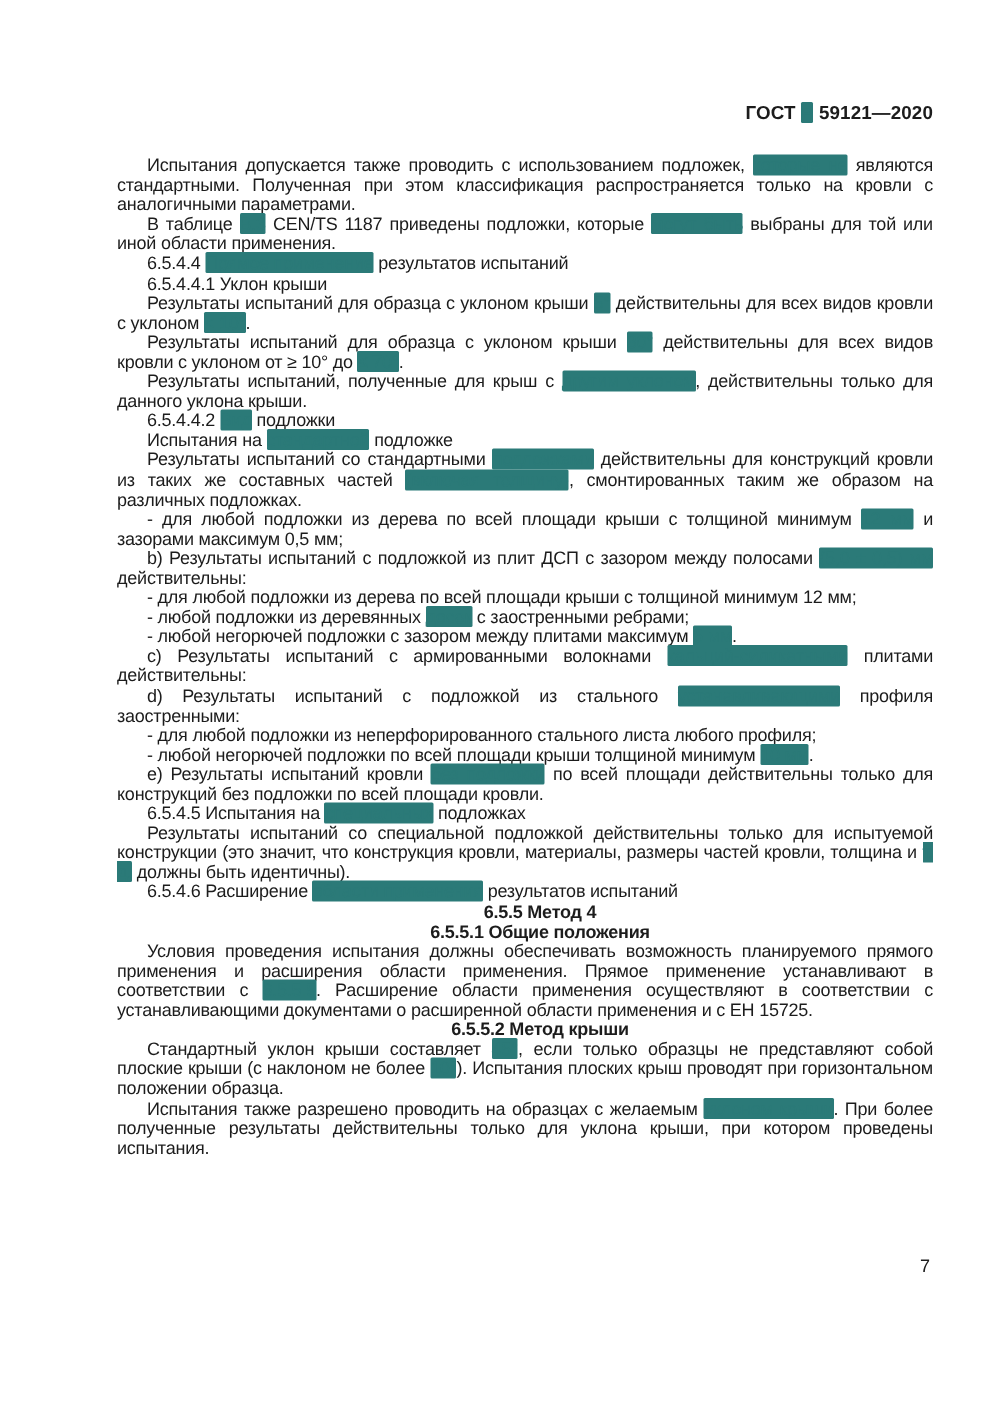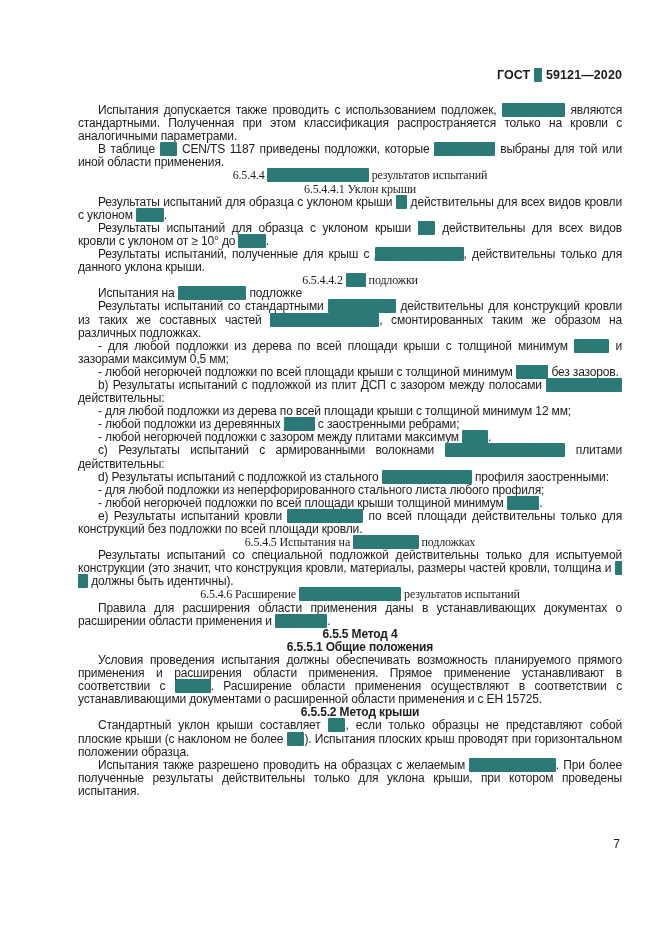--- a/index.html
+++ b/index.html
@@ -30,21 +30,21 @@
     font-size: 12px;
     line-height: 13.1px;
     letter-spacing: -0.15px;
     text-align: justify;
   }
   .content p {
     margin: 0;
     text-indent: 20px;
   }
   .content p.hb { font-weight: 700; text-align: center; }
-  .content p.h { text-align: center; font-family: Liberation Serif, serif; }
+  .content p.h { text-align: left; }
   .hl {
     background: var(--hl-color);
     color: var(--hl-color);
     border-radius: 1px;
   }
   .page-num {
     position: absolute;
     top: 837px;
     right: 41px;
     font-size: 12px;
@@ -60,34 +60,32 @@
       <p class="p"><span>В таблице </span><span class="hl">В.3</span><span> CEN/TS 1187 приведены подложки, которые </span><span class="hl">могут быть</span><span> выбраны для той или иной области применения.</span></p>
       <p class="h"><span>6.5.4.4 </span><span class="hl">Прямое применение</span><span> результатов испытаний</span></p>
       <p class="h"><span>6.5.4.4.1 Уклон крыши</span></p>
       <p class="p"><span>Результаты испытаний для образца с уклоном крыши </span><span class="hl">5°</span><span> действительны для всех видов кровли с уклоном </span><span class="hl">&lt; 10°</span><span>.</span></p>
       <p class="p"><span>Результаты испытаний для образца с уклоном крыши </span><span class="hl">30°</span><span> действительны для всех видов кровли с уклоном от ≥ 10° до </span><span class="hl">≤ 70°</span><span>.</span></p>
       <p class="p"><span>Результаты испытаний, полученные для крыш с </span><span class="hl">другим уклоном</span><span>, действительны только для данного уклона крыши.</span></p>
       <p class="h"><span>6.5.4.4.2 </span><span class="hl">Вид</span><span> подложки</span></p>
       <p class="p"><span>Испытания на </span><span class="hl">стандартной</span><span> подложке</span></p>
       <p class="p"><span>Результаты испытаний со стандартными </span><span class="hl">подложками</span><span> действительны для конструкций кровли из таких же составных частей </span><span class="hl">(включая толщину)</span><span>, смонтированных таким же образом на различных подложках.</span></p>
       <p class="p"><span>- для любой подложки из дерева по всей площади крыши с толщиной минимум </span><span class="hl">12 мм</span><span> и зазорами максимум 0,5 мм;</span></p>
-      <p class="p"><span>- любой негорючей подложки по всей площади крыши с толщиной минимум </span><span class="hl">10 мм</span><span> без зазоров.</span></p>
       <p class="p"><span>b) Результаты испытаний с подложкой из плит ДСП с зазором между полосами </span><span class="hl">(5,0 ± 0,5) мм</span><span> действительны:</span></p>
       <p class="p"><span>- для любой подложки из дерева по всей площади крыши с толщиной минимум 12 мм;</span></p>
       <p class="p"><span>- любой подложки из деревянных </span><span class="hl">досок</span><span> с заостренными ребрами;</span></p>
       <p class="p"><span>- любой негорючей подложки с зазором между плитами максимум </span><span class="hl">5 мм</span><span>.</span></p>
       <p class="p"><span>c) Результаты испытаний с армированными волокнами </span><span class="hl">кальций-силикатными</span><span> плитами действительны:</span></p>
-      <p class="p"><span>d) Результаты испытаний с подложкой из стального </span><span class="hl">использованием</span><span> профиля заостренными:</span></p>
+      <p class="p"><span>d) Результаты испытаний с подложкой из стального </span><span class="hl">устанавливающими</span><span> профиля заостренными:</span></p>
       <p class="p"><span>- для любой подложки из неперфорированного стального листа любого профиля;</span></p>
       <p class="p"><span>- любой негорючей подложки по всей площади крыши толщиной минимум </span><span class="hl">10 мм</span><span>.</span></p>
       <p class="p"><span>e) Результаты испытаний кровли </span><span class="hl">без подложки</span><span> по всей площади действительны только для конструкций без подложки по всей площади кровли.</span></p>
       <p class="h"><span>6.5.4.5 Испытания на </span><span class="hl">специальных</span><span> подложках</span></p>
       <p class="p"><span>Результаты испытаний со специальной подложкой действительны только для испытуемой конструкции (это значит, что конструкция кровли, материалы, размеры частей кровли, толщина и </span><span class="hl">т. д.</span><span> должны быть идентичны).</span></p>
       <p class="h"><span>6.5.4.6 Расширение </span><span class="hl">области применения</span><span> результатов испытаний</span></p>
-      <p class="p"><span>Правила для расширения области применения даны в устанавливающих документах о расширении области применения и </span><span class="hl">ЕН 15725</span><span>.</span></p>
       <p class="hb"><span>6.5.5 Метод 4</span></p>
       <p class="hb"><span>6.5.5.1 Общие положения</span></p>
       <p class="p"><span>Условия проведения испытания должны обеспечивать возможность планируемого прямого применения и расширения области применения. Прямое применение устанавливают в соответствии с </span><span class="hl">6.5.5.5</span><span>. Расширение области применения осуществляют в соответствии с устанавливающими документами о расширенной области применения и с ЕН 15725.</span></p>
       <p class="hb"><span>6.5.5.2 Метод крыши</span></p>
       <p class="p"><span>Стандартный уклон крыши составляет </span><span class="hl">45°</span><span>, если только образцы не представляют собой плоские крыши (с наклоном не более </span><span class="hl">10°</span><span>). Испытания плоских крыш проводят при горизонтальном положении образца.</span></p>
       <p class="p"><span>Испытания также разрешено проводить на образцах с желаемым </span><span class="hl">уклоном крыши</span><span>. При более полученные результаты действительны только для уклона крыши, при котором проведены испытания.</span></p>
     </div>
   <div class="page-num">7</div>
 </div>
 

